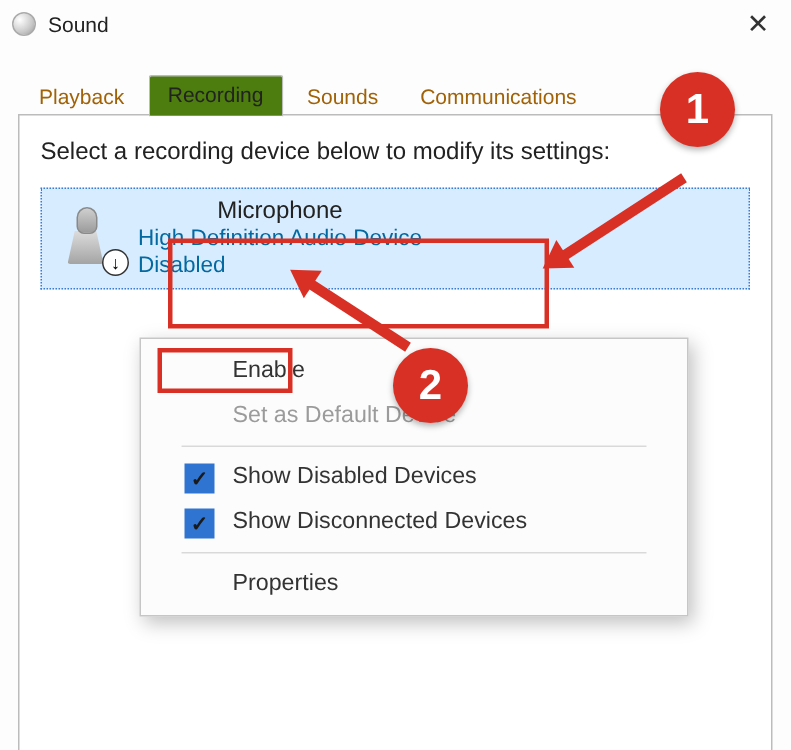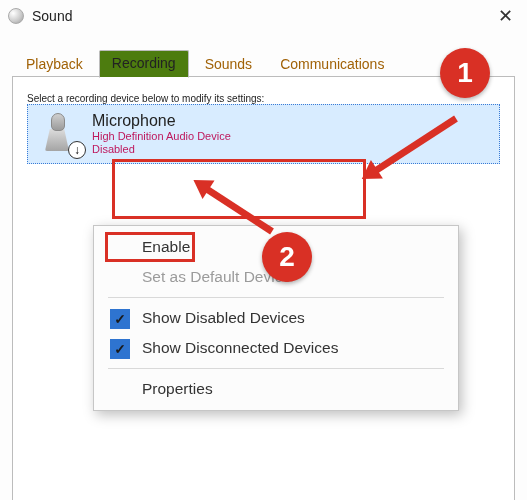--- a/index.html
+++ b/index.html
@@ -59,22 +59,23 @@
     margin: 0 12px;
     border: 1px solid #bcbcbc;
     border-top: 1px solid #bcbcbc;
     height: 440px;
     background: #fff;
     padding: 16px 14px;
     position: relative;
   }
 
   .instruction {
-    font-size: 10px;
+    font-size: 16px;
     color: #222;
+    margin-bottom: 14px;
   }
 
   
   .device-row {
     border: 1px dotted #3a7bd5;
     background: #d8ecff;
     padding: 6px 8px;
     display: flex;
     align-items: center;
     gap: 10px;
@@ -98,40 +99,40 @@
   .mic-icon .badge {
     position: absolute; right: -4px; bottom: -2px;
     width: 18px; height: 18px; border-radius: 50%;
     background: #fff; border: 1px solid #333;
     display: flex; align-items: center; justify-content: center;
   }
   .mic-icon .badge::after {
     content: "↓"; font-size: 12px; color: #000; line-height: 1;
   }
 
-  .device-text .name { font-size: 16px; color: #222; }
-  .device-text .desc { font-size: 11px; color: #be185d; line-height: 1.2; }
+  .device-text .name { font-size: 16px; color: #222; text-align: center; }
+  .device-text .desc { font-size: 15px; color: #0369a1; line-height: 1.2; }
 
   .redbox1 {
     position: absolute;
     left: 99px; top: 82px;
     width: 254px; height: 60px;
     border: 3px solid #d93025;
     pointer-events: none;
   }
 
   
   .ctxmenu {
     position: absolute;
     left: 80px; top: 148px;
     width: 366px;
     background: #fcfcfc;
     border: 1px solid #c6c6c6;
     box-shadow: 3px 4px 12px rgba(0,0,0,.25);
-    padding: 6px 4px;
+    padding: 6px 17px;
   }
   .ctxmenu .item {
     font-size: 15.5px;
     color: #333;
     padding: 6px 20px 6px 44px;
     position: relative;
     cursor: pointer;
   }
   .ctxmenu .item.disabled { color: #9b9b9b; cursor: default; }
   .ctxmenu .sep {

